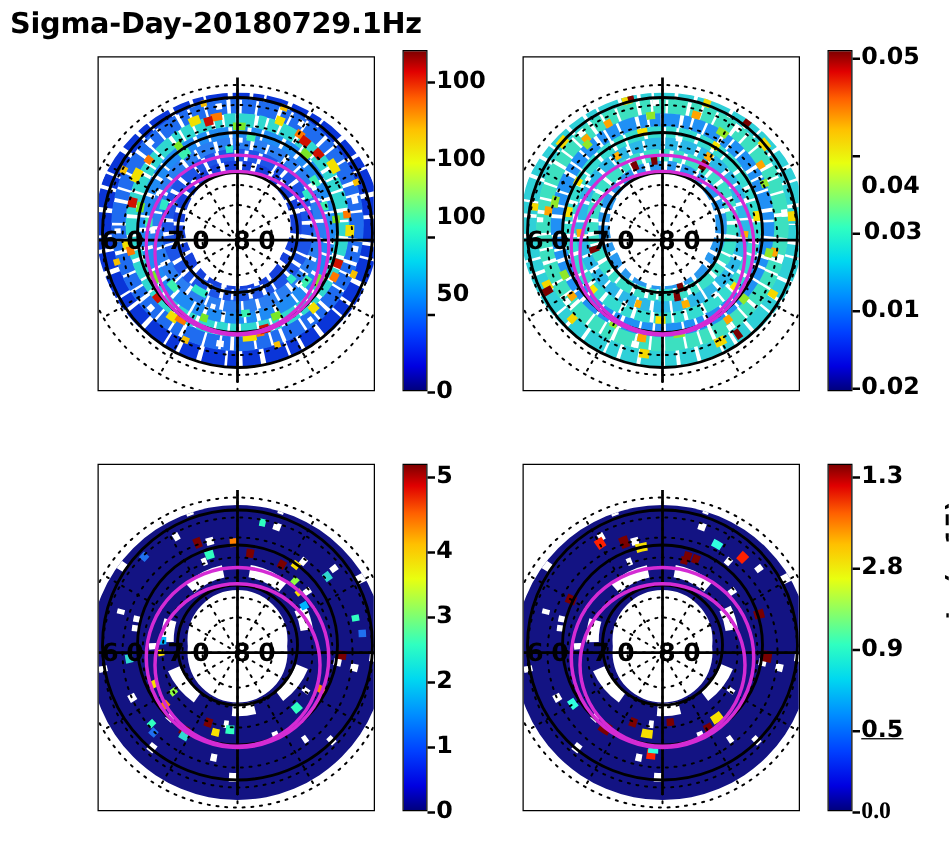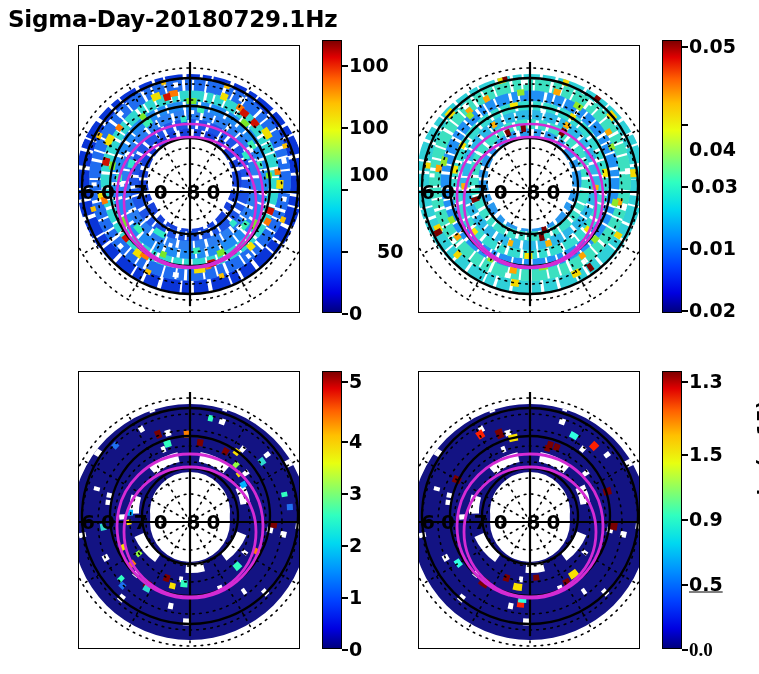--- a/index.html
+++ b/index.html
@@ -167,21 +167,21 @@
   <div class="cbar" style="left:322px; top:40px; width:110px; height:273px;">
     <div class="cbar-strip" style="width:20px; height:273px;
          background:linear-gradient(to top,
            #00007f 0%, #0000e0 7%, #0040ff 17%, #0090ff 28%, #00d8f0 38%,
            #30ffc0 48%, #90ff60 58%, #e8ff10 67%, #ffc000 77%, #ff6000 86%,
            #e00000 94%, #7f0000 100%);"></div>
     <div class="cbar-ticklabels" style="left:20px; width:90px;">
       <div class="cbar-tickmark" style="left:0px; top:273px;"></div>
       <div class="cbar-tick" style="left:7px; top:273px;">0</div>
       <div class="cbar-tickmark" style="left:0px; top:211px;"></div>
-      <div class="cbar-tick" style="left:7px; top:211px;margin-left:28px;">50</div>
+      <div class="cbar-tick" style="left:7px; top:195px;">50</div>
       <div class="cbar-tickmark" style="left:0px; top:149px;"></div>
       <div class="cbar-tick" style="left:7px; top:134px;">100</div>
       <div class="cbar-tickmark" style="left:0px; top:87px;"></div>
       <div class="cbar-tick" style="left:7px; top:87px;">100</div>
       <div class="cbar-tickmark" style="left:0px; top:25px;"></div>
       <div class="cbar-tick" style="left:7px; top:25px;">100</div>
     </div>
     <div class="cbar-label" style="left:104px; top:214px;">Data points</div>
   </div>
 
@@ -451,20 +451,20 @@
            #30ffc0 48%, #90ff60 58%, #e8ff10 67%, #ffc000 77%, #ff6000 86%,
            #e00000 94%, #7f0000 100%);"></div>
     <div class="cbar-ticklabels" style="left:20px; width:77px;">
       <div class="cbar-tickmark" style="left:0px; top:278px;"></div>
       <div class="cbar-tick" style="left:7px; top:278px;font-family:Liberation Serif, serif;">0.0</div>
       <div class="cbar-tickmark" style="left:0px; top:213px;"></div>
       <div class="cbar-tick" style="left:7px; top:213px;text-decoration:underline;">0.5</div>
       <div class="cbar-tickmark" style="left:0px; top:148px;"></div>
       <div class="cbar-tick" style="left:7px; top:148px;">0.9</div>
       <div class="cbar-tickmark" style="left:0px; top:83px;"></div>
-      <div class="cbar-tick" style="left:7px; top:83px;">1.5</div>
+      <div class="cbar-tick" style="left:7px; top:83px;">2.8</div>
       <div class="cbar-tickmark" style="left:0px; top:10px;"></div>
       <div class="cbar-tick" style="left:7px; top:10px;">1.3</div>
     </div>
     <div class="cbar-label" style="left:93px; top:272px;">occurrence rate (&gt;.15)</div>
   </div>
 
 </div>
 
 </body></html>

